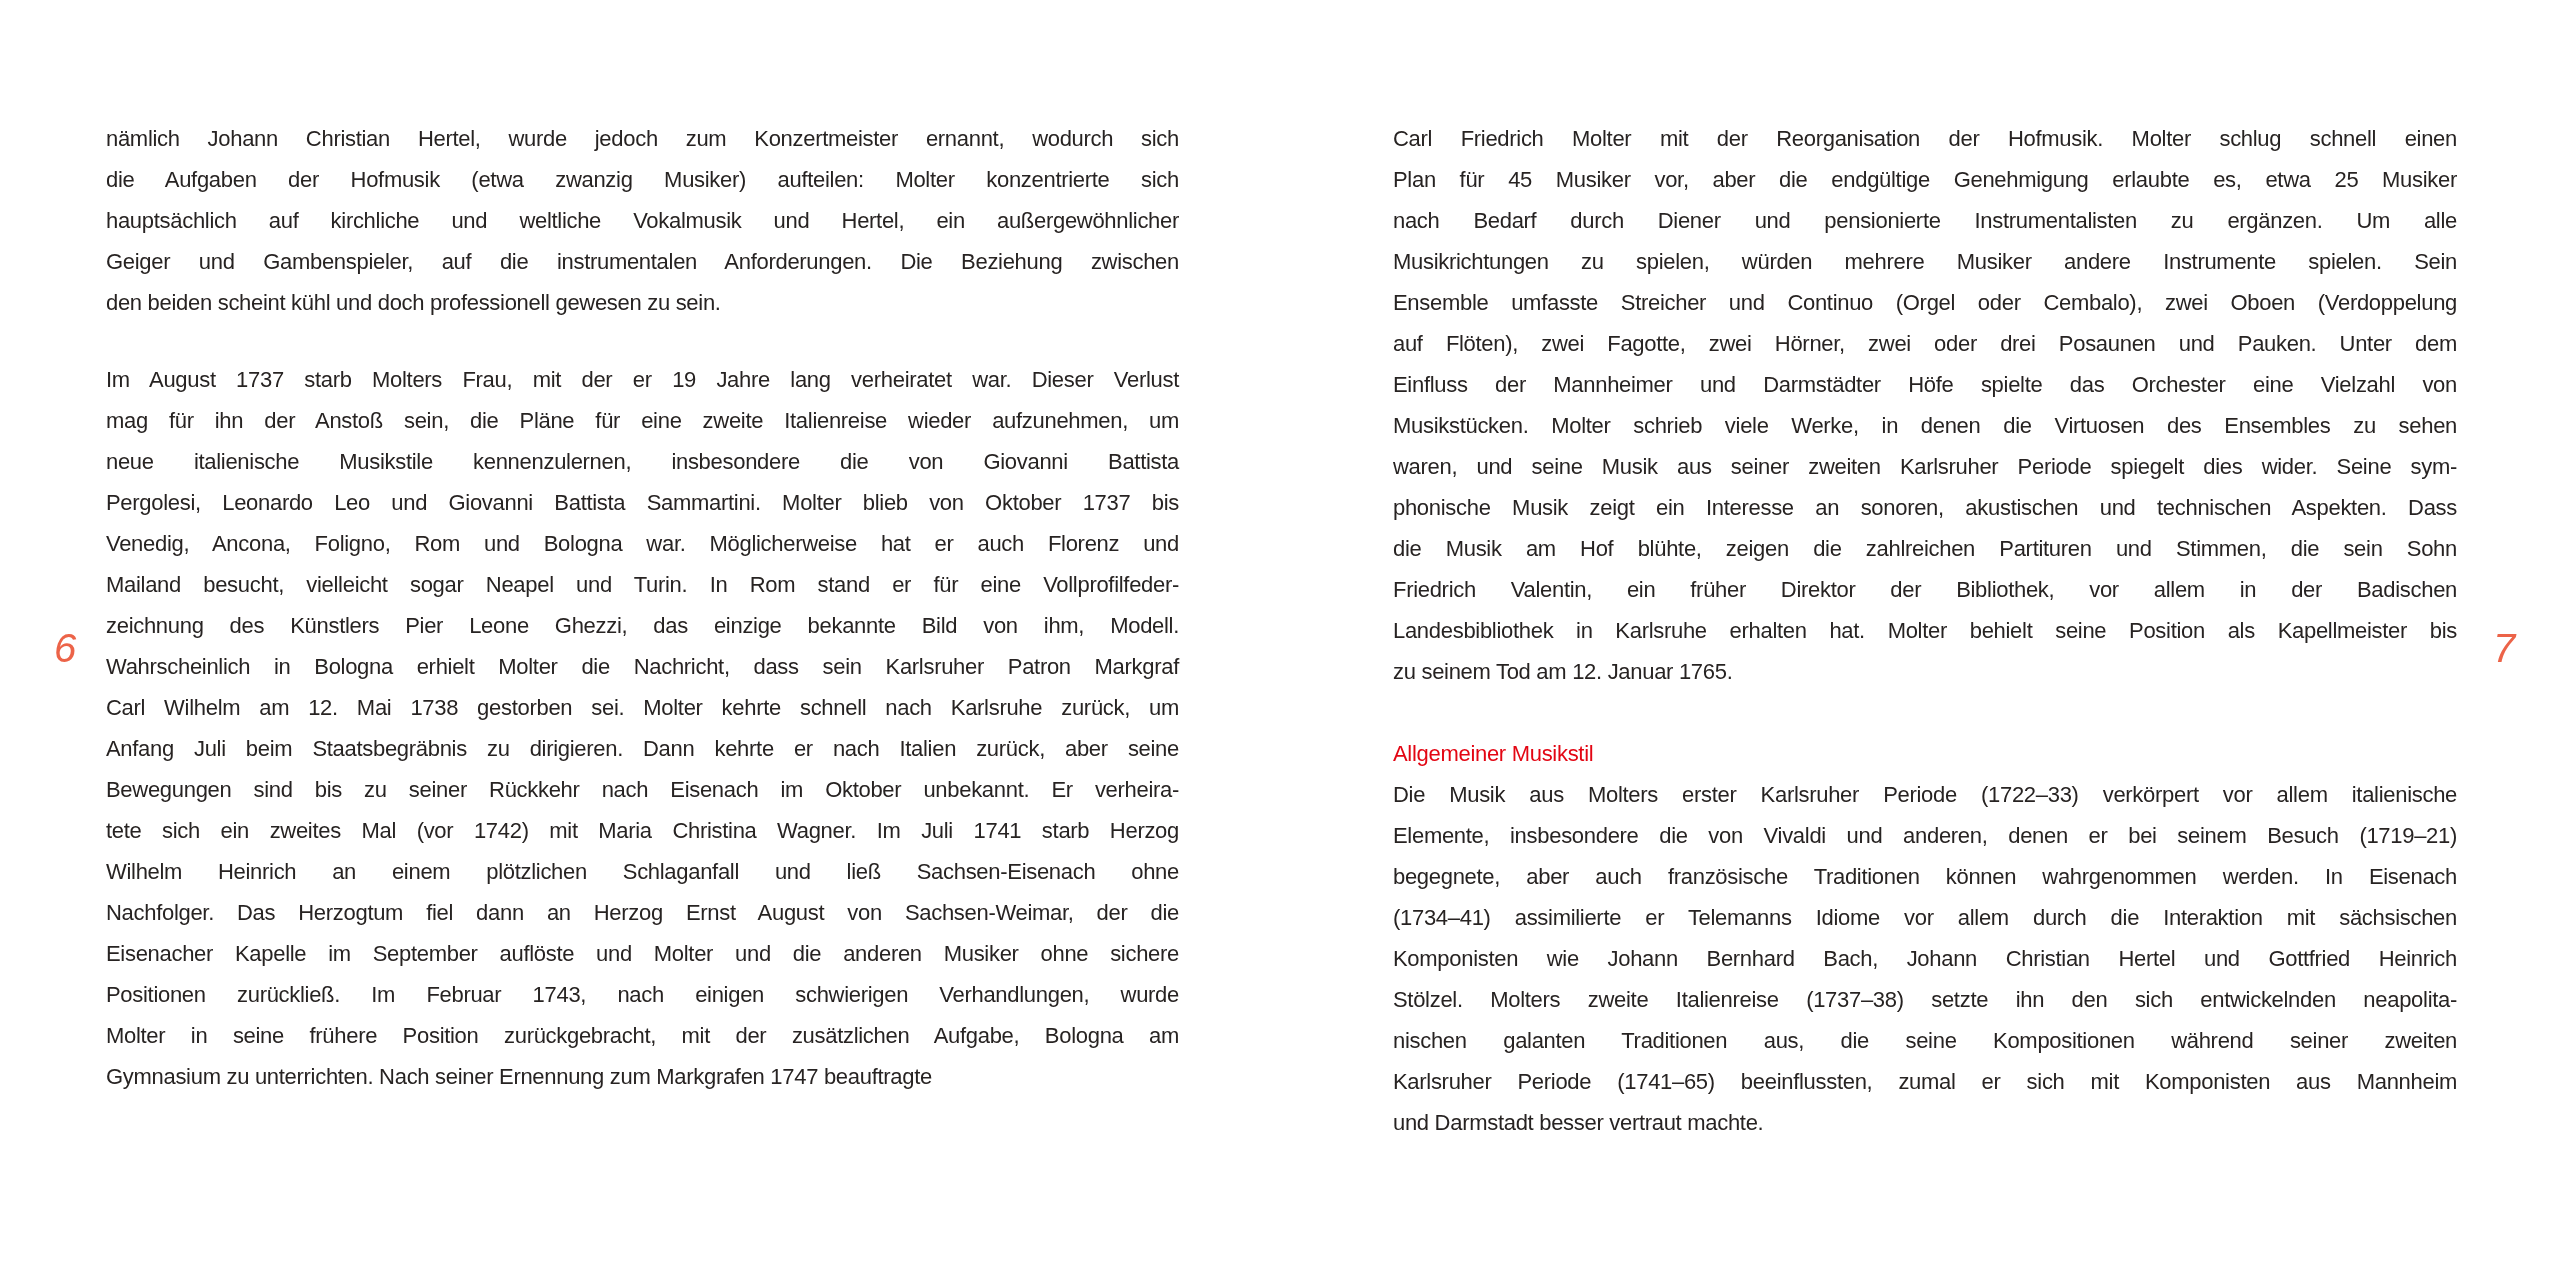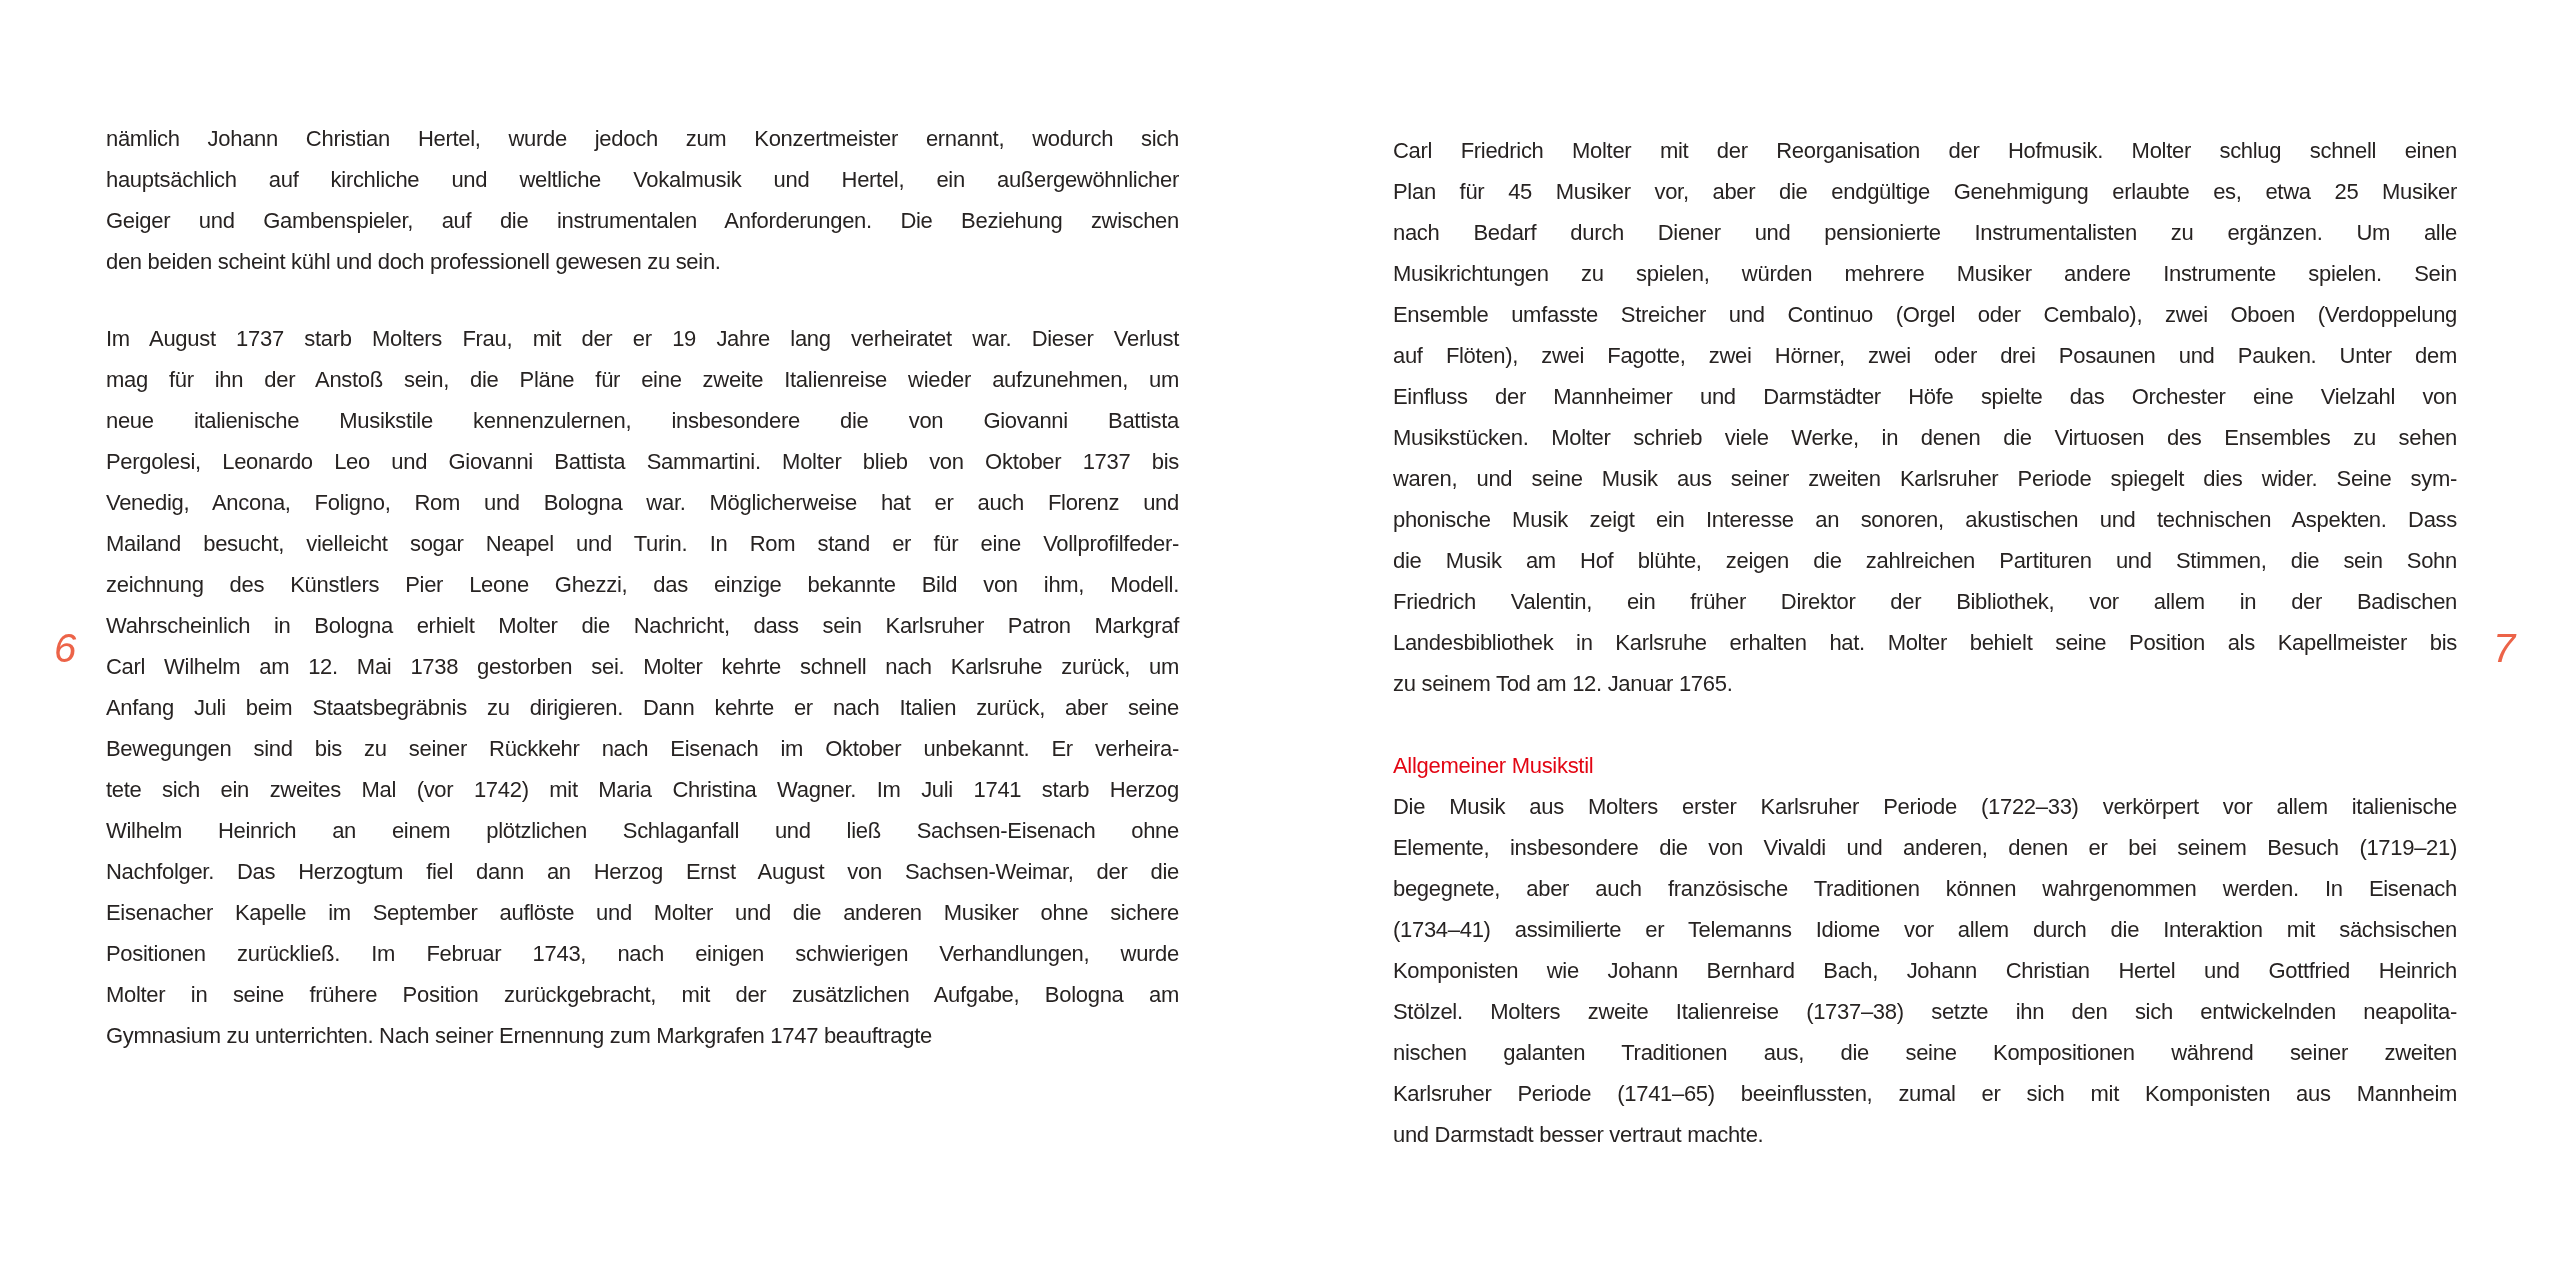--- a/index.html
+++ b/index.html
@@ -21,21 +21,21 @@
   .spread { position: absolute; inset: 0; }
   .text-column {
     position: absolute;
     top: 118px;
     font-size: 22px;
     line-height: 41px;
     letter-spacing: -0.3px;
     color: var(--ink);
   }
   .col-left  { left: 106px;  width: 1073px; }
-  .col-right { left: 1393px; width: 1064px; margin-top: 12px; }
+  .col-right { left: 1393px; width: 1064px; }
   .para { margin: 0; }
   .para + .para { margin-top: 36px; }
   .line {
     text-align: justify;
     text-align-last: justify;
     min-height: 41px;
   }
   .line.last { text-align-last: left; }
   .heading {
     margin-top: 41px;
@@ -56,20 +56,21 @@
 </head>
 <body>
 
 <div class="spread">
 
   <div class="folio folio-left">6</div>
 
   <div class="text-column col-left">
       <div class="para">
         <div class="line">nämlich Johann Christian Hertel, wurde jedoch zum Konzertmeister ernannt, wodurch sich</div>
+        <div class="line">die Aufgaben der Hofmusik (etwa zwanzig Musiker) aufteilen: Molter konzentrierte sich</div>
         <div class="line">hauptsächlich auf kirchliche und weltliche Vokalmusik und Hertel, ein außergewöhnlicher</div>
         <div class="line">Geiger und Gambenspieler, auf die instrumentalen Anforderungen. Die Beziehung zwischen</div>
         <div class="line last">den beiden scheint kühl und doch professionell gewesen zu sein.</div>
       </div>
       <div class="para">
         <div class="line">Im August 1737 starb Molters Frau, mit der er 19 Jahre lang verheiratet war. Dieser Verlust</div>
         <div class="line">mag für ihn der Anstoß sein, die Pläne für eine zweite Italienreise wieder aufzunehmen, um</div>
         <div class="line">neue italienische Musikstile kennenzulernen, insbesondere die von Giovanni Battista</div>
         <div class="line">Pergolesi, Leonardo Leo und Giovanni Battista Sammartini. Molter blieb von Oktober 1737 bis</div>
         <div class="line">Venedig, Ancona, Foligno, Rom und Bologna war. Möglicherweise hat er auch Florenz und</div>

